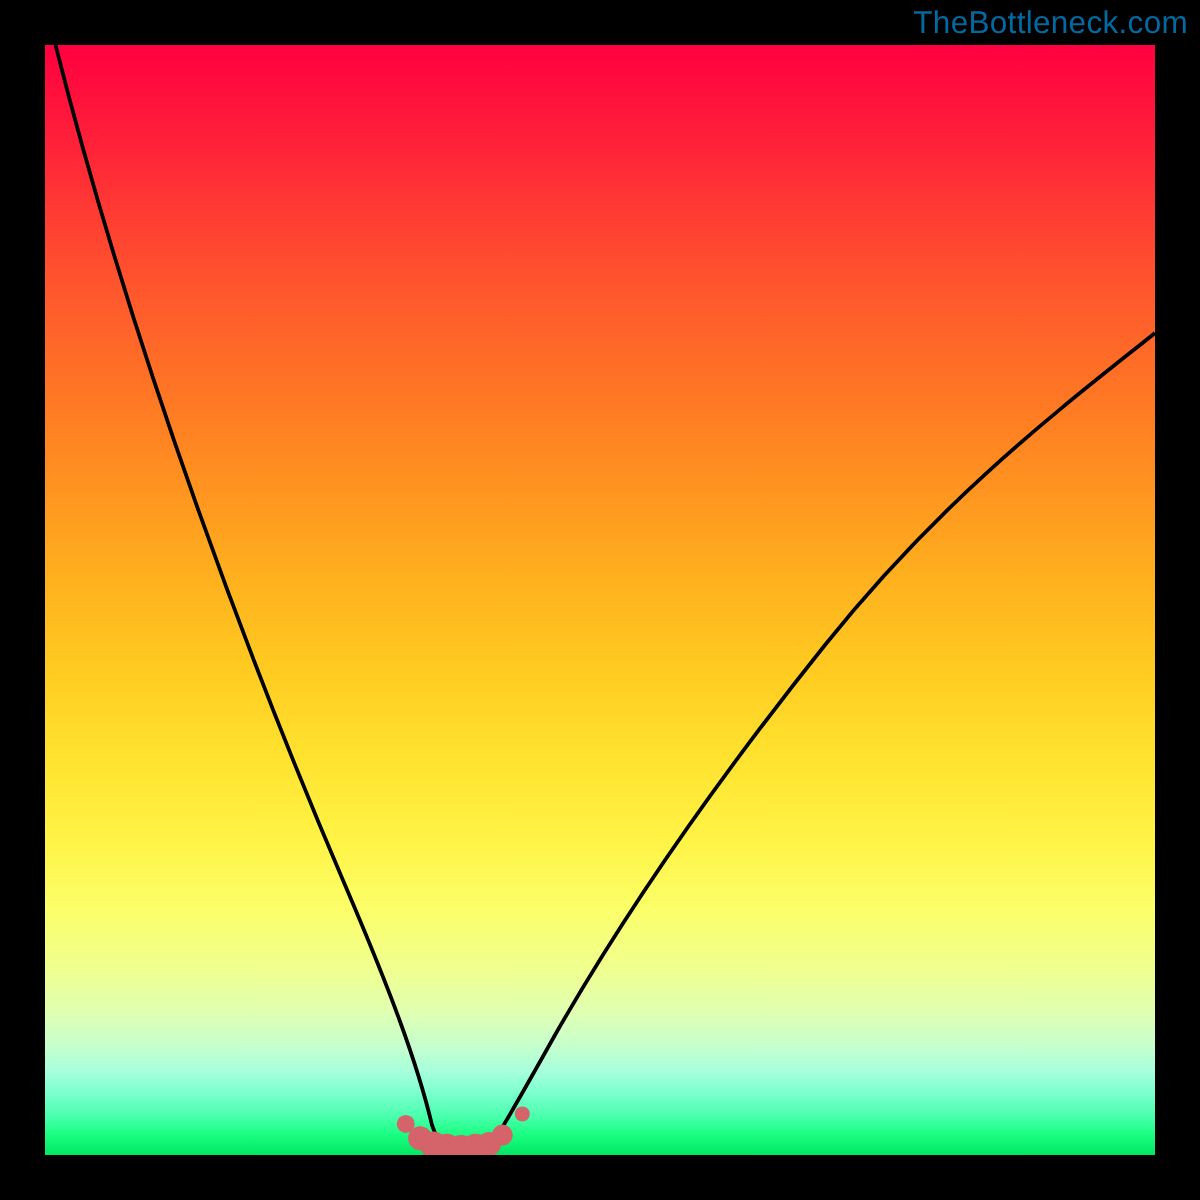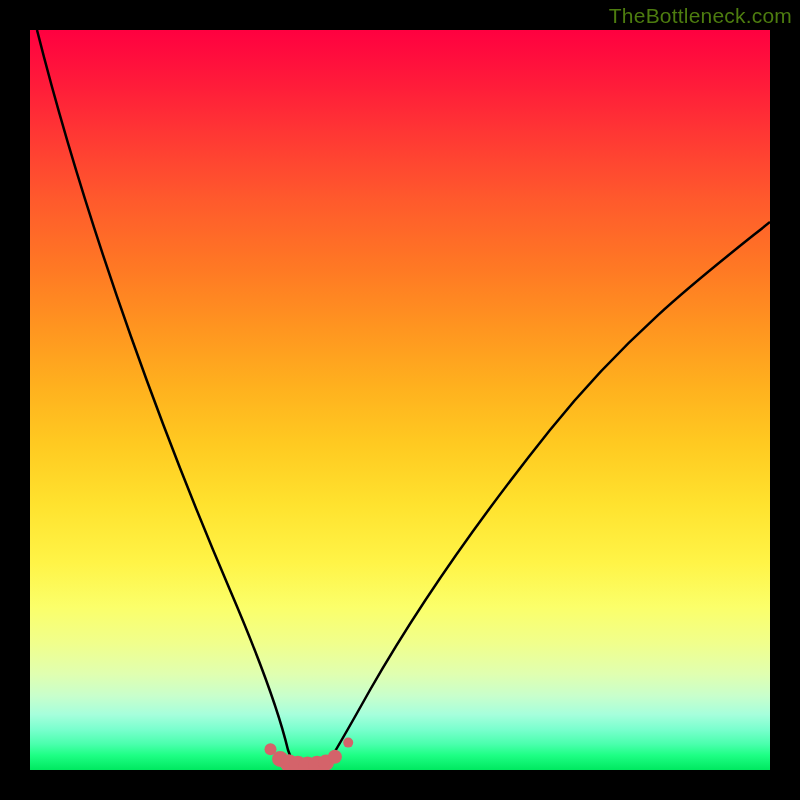--- a/index.html
+++ b/index.html
@@ -52,21 +52,21 @@
   }
   svg.curves {
     position: absolute;
     left: 0; top: 0;
     width: 740px; height: 740px;
   }
   .watermark {
     position: absolute;
     top: 4px;
     right: 8px;
-    color: #4d7c0f;
+    color: #0369a1;
     font-size: 21px;
     font-weight: 500;
     letter-spacing: 0.2px;
   }
 </style>
 </head>
 <body>
 
 <div class="frame">
   <div class="plot">

